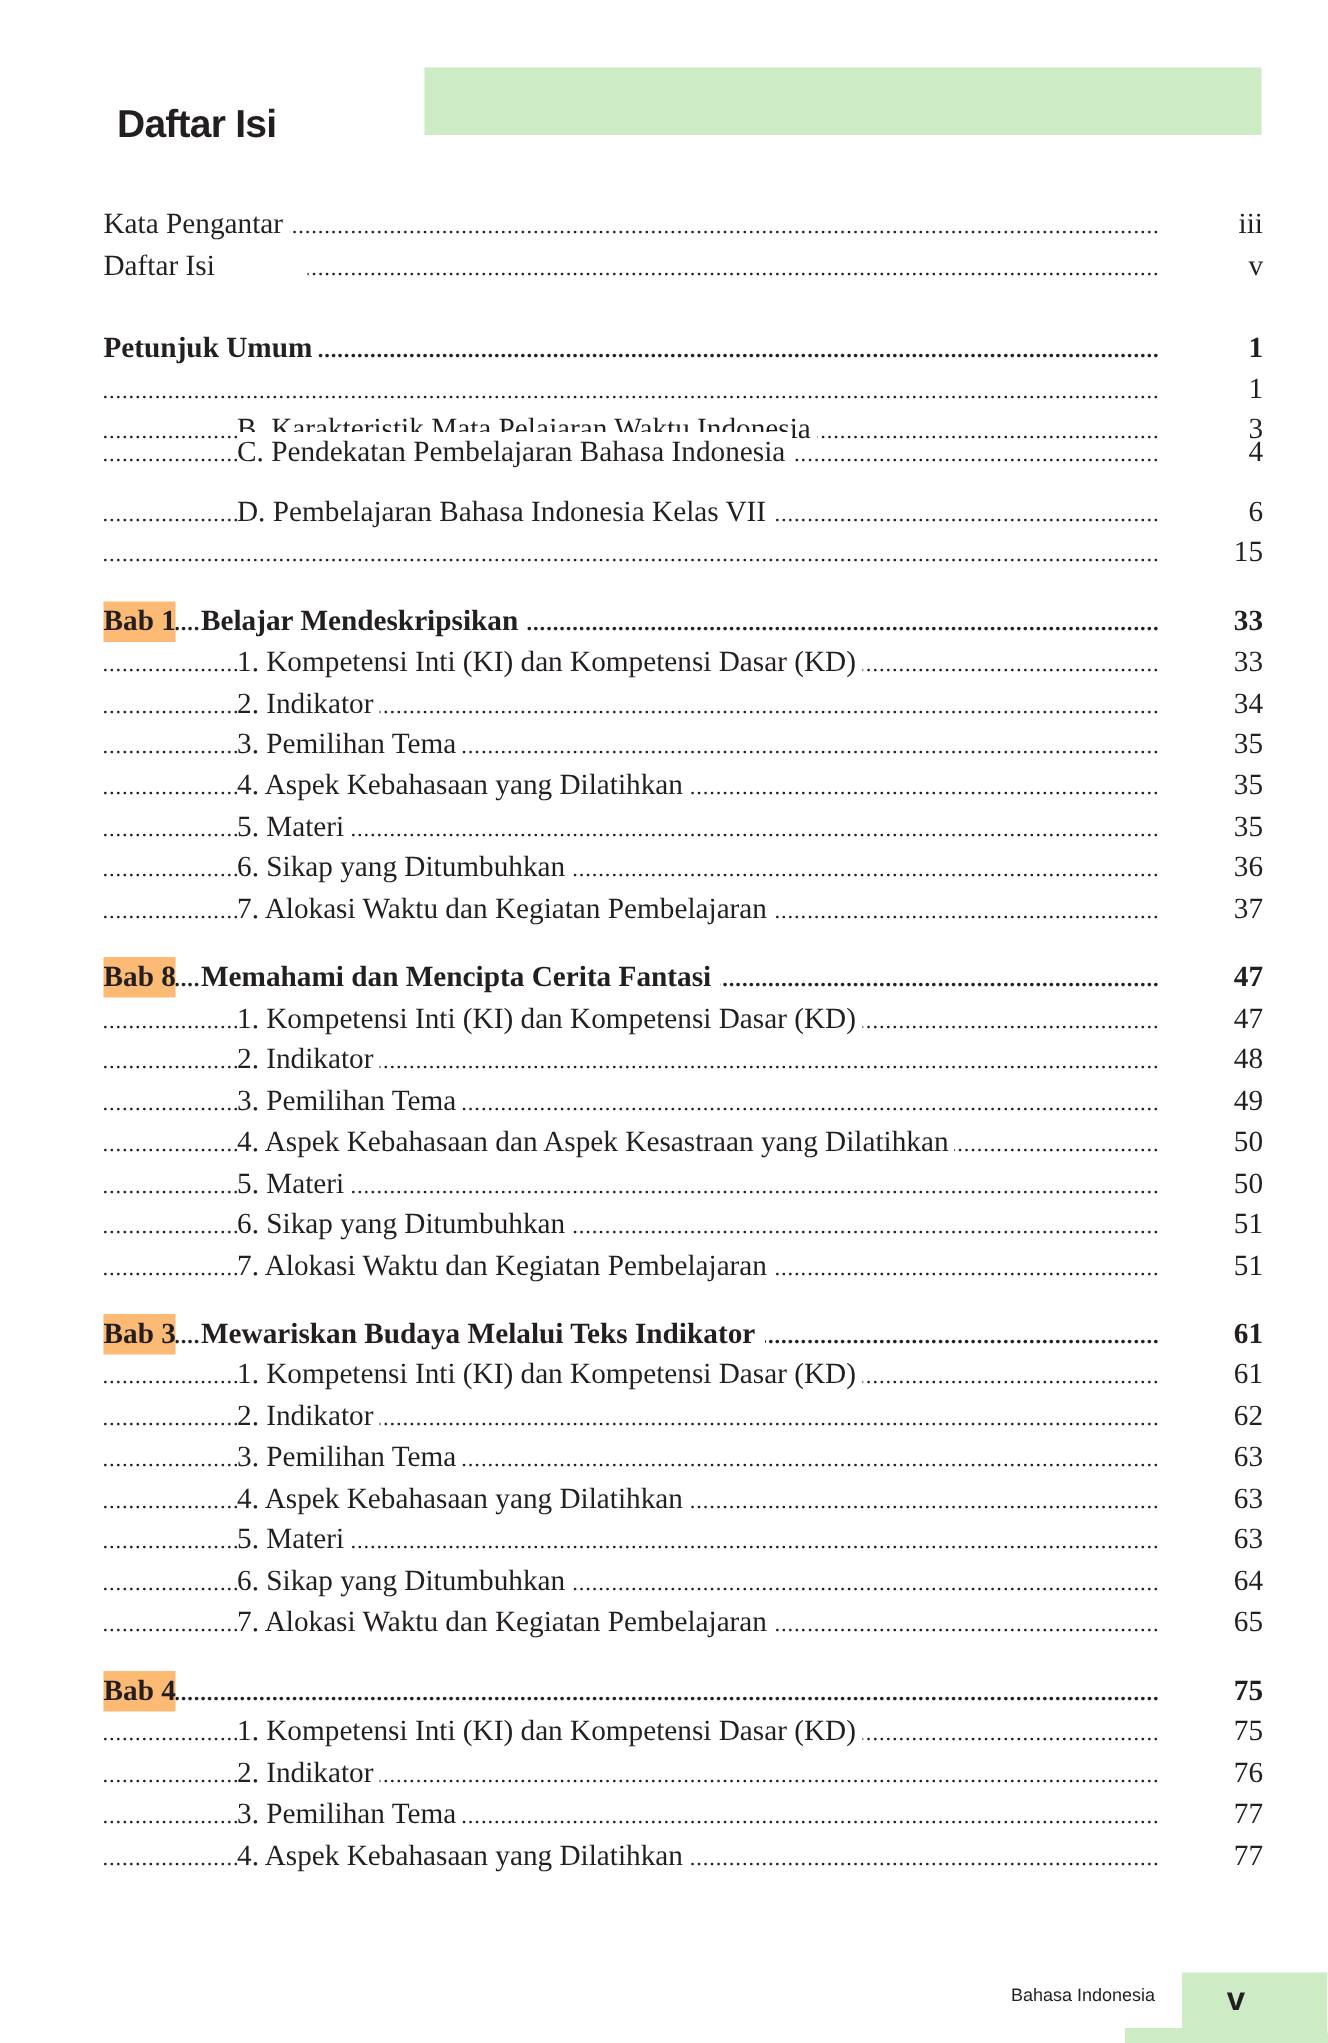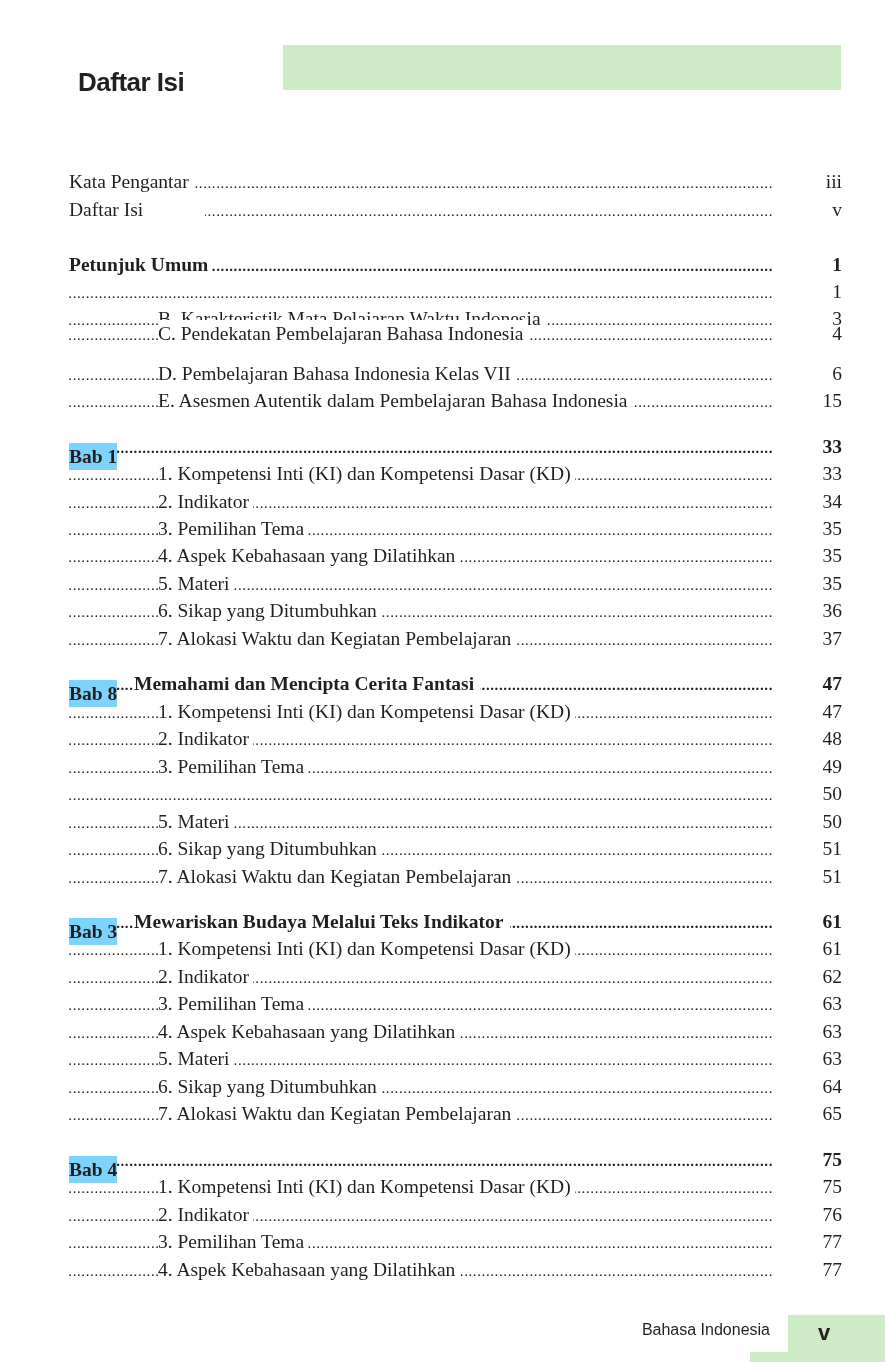--- a/index.html
+++ b/index.html
@@ -7,41 +7,41 @@
   .title {
     position: absolute; left: 78px; top: 48px;
     font-family: "Liberation Sans", "DejaVu Sans", sans-serif;
     font-weight: bold; font-size: 26px; letter-spacing: -0.5px; line-height: 34px;
   }
   .title-bar { position: absolute; left: 283px; top: 45px; width: 558px; height: 45px; background: #cdebc4; }
   .toc { position: absolute; left: 0; top: 0; width: 885px; }
   .row {
     position: absolute; left: 69px; width: 773px; height: 27px;
     font-family: "Liberation Serif", "DejaVu Serif", serif;
-    font-size: 19.5px; line-height: 27px; white-space: nowrap; margin-top: 32px;
+    font-size: 19.5px; line-height: 27px; white-space: nowrap;
   }
   .row .label { position: absolute; top: 0; left: 0; background: #fff; padding-right: 4px; z-index: 2; }
   .row.sub .label { left: 89px; }
   .row .dots {
     position: absolute; top: 0; left: 0; width: 704px; height: 27px; overflow: hidden; z-index: 1;
     text-align: right; letter-spacing: 0.6px; font-size: 15px; color: #231f20;
   }
   .row .dots::after {
     content: "..............................................................................................................................................................................................................................................";
     position: absolute; right: 0; top: 2px;
   }
   .row.daftar .dots { left: 136px; width: 568px; }
   .row .page { position: absolute; right: 0; top: 0; text-align: right; }
   .row.heading { font-weight: bold; }
   .row.heading .dots { font-weight: bold; }
-  .row .chap-num { position: absolute; left: 0; top: 10px; background: #7dd3fc; z-index: 3; }
+  .row .chap-num { position: absolute; left: 0; top: 0; background: #fdba74; z-index: 3; }
   .row .chap-title { position: absolute; left: 65px; top: 0; background: #fff; padding-right: 6px; z-index: 2; }
   .footer-label {
     position: absolute; right: 115px; top: 1318px;
-    font-family: "Liberation Sans", "DejaVu Sans", sans-serif; font-size: 16px; line-height: 24px; color: #231f20;
+    font-family: "Liberation Sans", "DejaVu Sans", sans-serif; font-size: 12px; line-height: 24px; color: #231f20;
   }
   .footer-box-top { position: absolute; left: 788px; top: 1315px; width: 97px; height: 47px; background: #cdebc4; }
   .footer-box-step { position: absolute; left: 750px; top: 1352px; width: 135px; height: 10px; background: #cdebc4; }
   .footer-page {
     position: absolute; left: 788px; top: 1319px; width: 72px; text-align: center;
     font-family: "Liberation Sans", "DejaVu Sans", sans-serif; font-weight: bold; font-size: 22px; line-height: 28px; color: #231f20;
   }
 </style>
 </head>
 <body>
@@ -80,27 +80,27 @@
     <span class="label">C. Pendekatan Pembelajaran Bahasa Indonesia</span>
     <span class="dots"></span>
     <span class="page">4</span>
   </div>
   <div class="row sub" style="top:328px">
     <span class="label">D. Pembelajaran Bahasa Indonesia Kelas VII</span>
     <span class="dots"></span>
     <span class="page">6</span>
   </div>
   <div class="row sub" style="top:355px">
-    <span class="label">E. Asesmen Autentik dalam Pembelajaran Bahasa Indonesia</span>
     <span class="dots"></span>
     <span class="page">15</span>
   </div>
 
   <div class="row heading" style="top:401px">
     <span class="chap-num">Bab 1</span>
+    <span class="chap-title">Belajar Mendeskripsikan</span>
     <span class="dots"></span>
     <span class="page">33</span>
   </div>
   <div class="row sub" style="top:428px">
     <span class="label">1. Kompetensi Inti (KI) dan Kompetensi Dasar (KD)</span>
     <span class="dots"></span>
     <span class="page">33</span>
   </div>
   <div class="row sub" style="top:456px">
     <span class="label">2. Indikator</span>
@@ -148,20 +148,21 @@
     <span class="label">2. Indikator</span>
     <span class="dots"></span>
     <span class="page">48</span>
   </div>
   <div class="row sub" style="top:721px">
     <span class="label">3. Pemilihan Tema</span>
     <span class="dots"></span>
     <span class="page">49</span>
   </div>
   <div class="row sub" style="top:748px">
+    <span class="label">4. Aspek Kebahasaan dan Aspek Kesastraan yang Dilatihkan</span>
     <span class="dots"></span>
     <span class="page">50</span>
   </div>
   <div class="row sub" style="top:776px">
     <span class="label">5. Materi</span>
     <span class="dots"></span>
     <span class="page">50</span>
   </div>
   <div class="row sub" style="top:803px">
     <span class="label">6. Sikap yang Ditumbuhkan</span>

